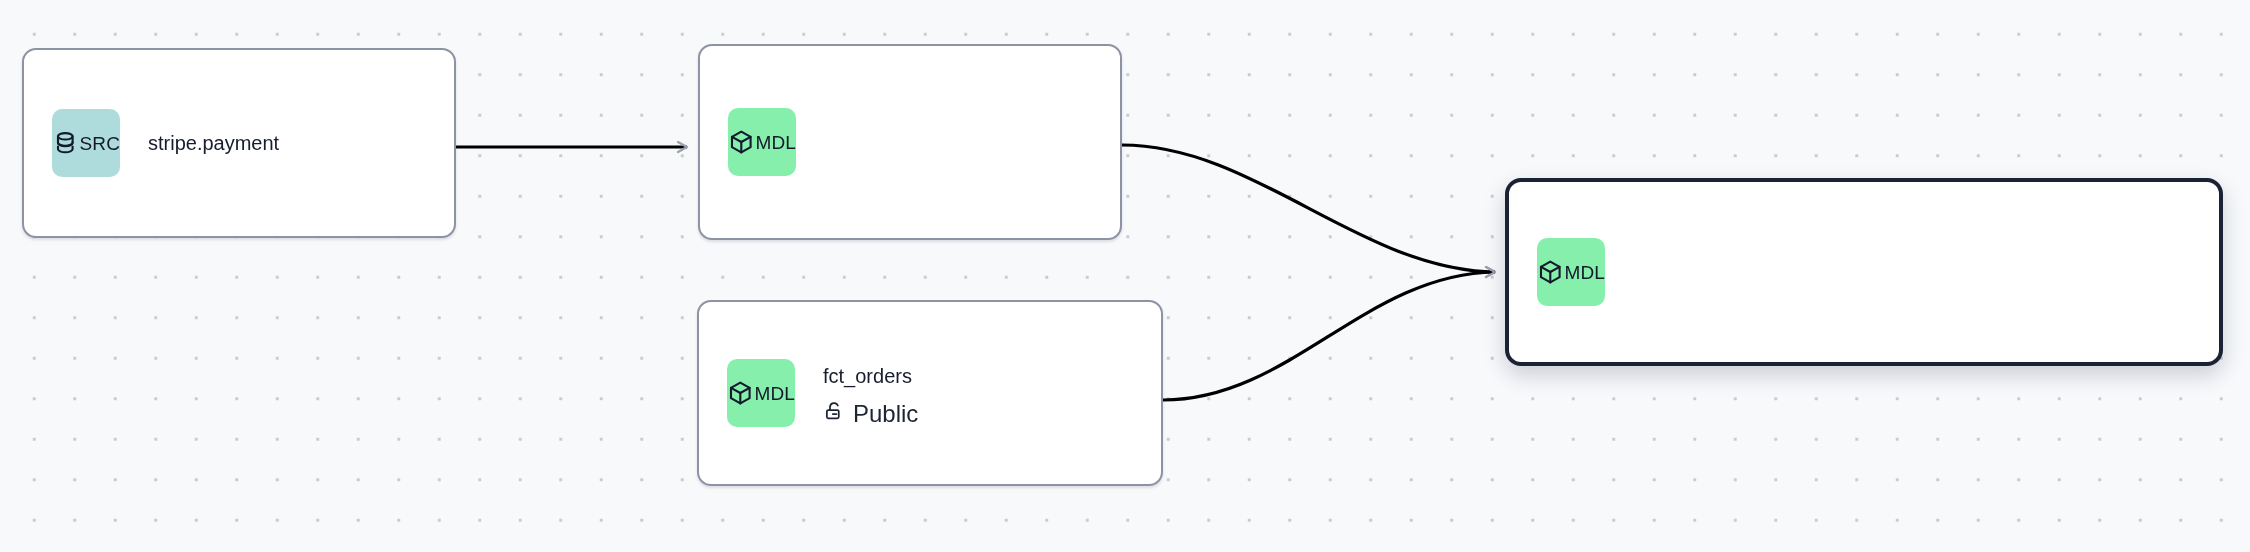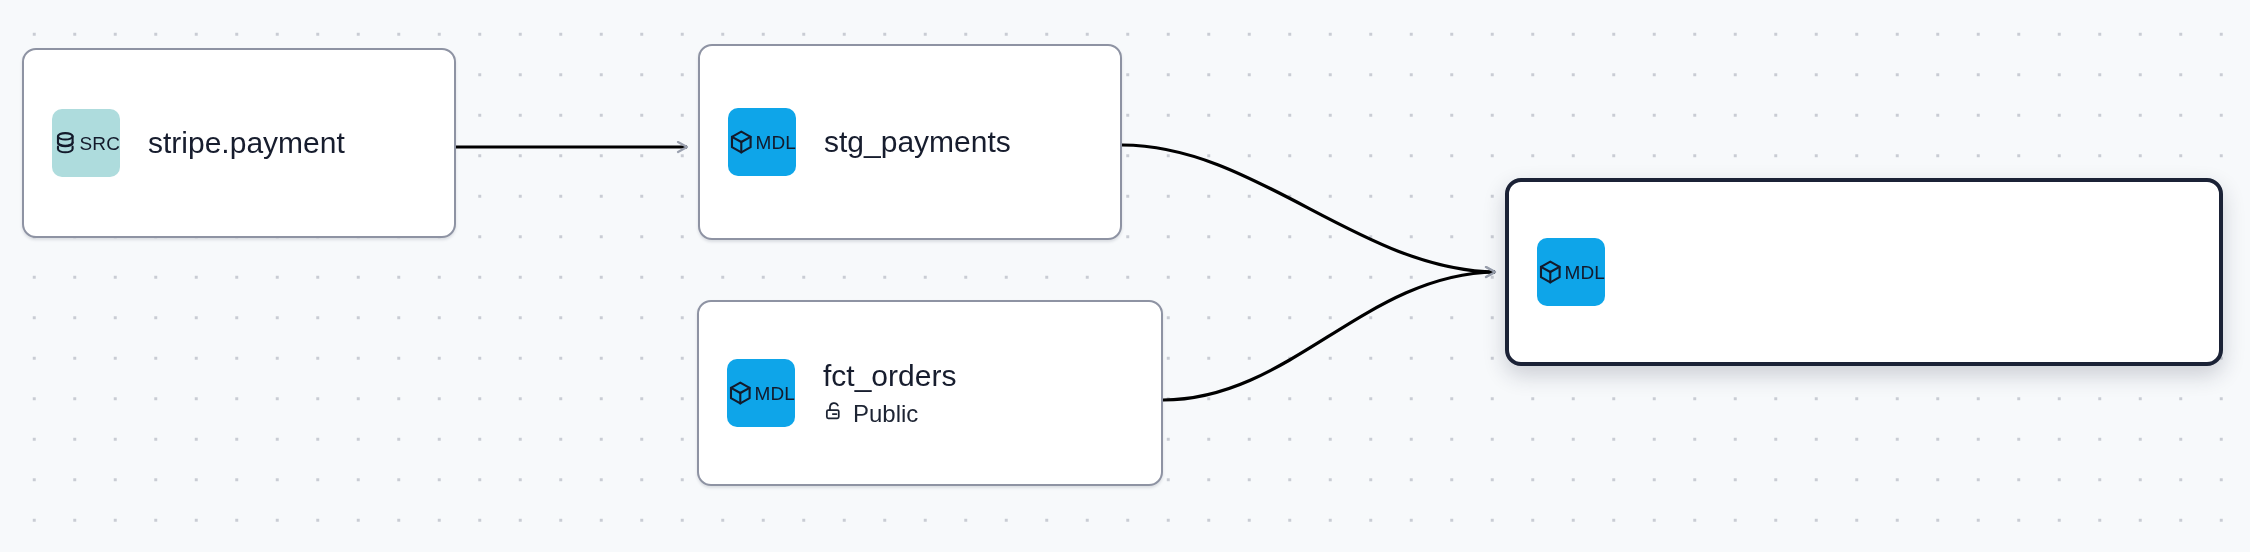--- a/index.html
+++ b/index.html
@@ -58,21 +58,21 @@
     width: 68px;
     height: 68px;
     border-radius: 10px;
     display: flex;
     flex-direction: row;
     align-items: center;
     justify-content: flex-start;
     gap: 1px;
   }
   .badge.src { background: #aedcdd; }
-  .badge.mdl { background: #0ea5e9; }
+  .badge.mdl { background: #86efac; }
 
   .badge svg {
     display: block;
   }
 
   .badge-text {
     font-size: 19px;
     line-height: 19px;
     color: #131a2b;
     letter-spacing: 0.1px;
@@ -81,21 +81,21 @@
 
   .node-body {
     display: flex;
     flex-direction: column;
     justify-content: center;
     margin-left: 28px;
     min-width: 0;
   }
 
   .node-title {
-    font-size: 30px;
+    font-size: 20px;
     line-height: 36px;
     color: #171d2e;
     white-space: nowrap;
   }
 
   .node-sub {
     display: flex;
     align-items: flex-start;
     gap: 8px;
     margin-top: 6px;
@@ -147,23 +147,20 @@
 
   <div class="node normal" id="n-staging">
     <div class="badge mdl">
       <svg width="30" height="30" viewBox="0 0 24 24" fill="none" stroke="#131a2b" stroke-width="1.9" stroke-linecap="round" stroke-linejoin="round">
         <path d="M12,2.6 L20.4,7.3 L12,12 L3.6,7.3 Z"></path>
         <path d="M3.6,7.3 V16.7 L12,21.4 L20.4,16.7 V7.3"></path>
         <path d="M12,12 V21.4"></path>
       </svg>
       <span class="badge-text">MDL</span>
     </div>
-    <div class="node-body">
-      <div class="node-title">stg_payments</div>
-    </div>
   </div>
 
   <div class="node normal" id="n-fct">
     <div class="badge mdl">
       <svg width="30" height="30" viewBox="0 0 24 24" fill="none" stroke="#131a2b" stroke-width="1.9" stroke-linecap="round" stroke-linejoin="round">
         <path d="M12,2.6 L20.4,7.3 L12,12 L3.6,7.3 Z"></path>
         <path d="M3.6,7.3 V16.7 L12,21.4 L20.4,16.7 V7.3"></path>
         <path d="M12,12 V21.4"></path>
       </svg>
       <span class="badge-text">MDL</span>

